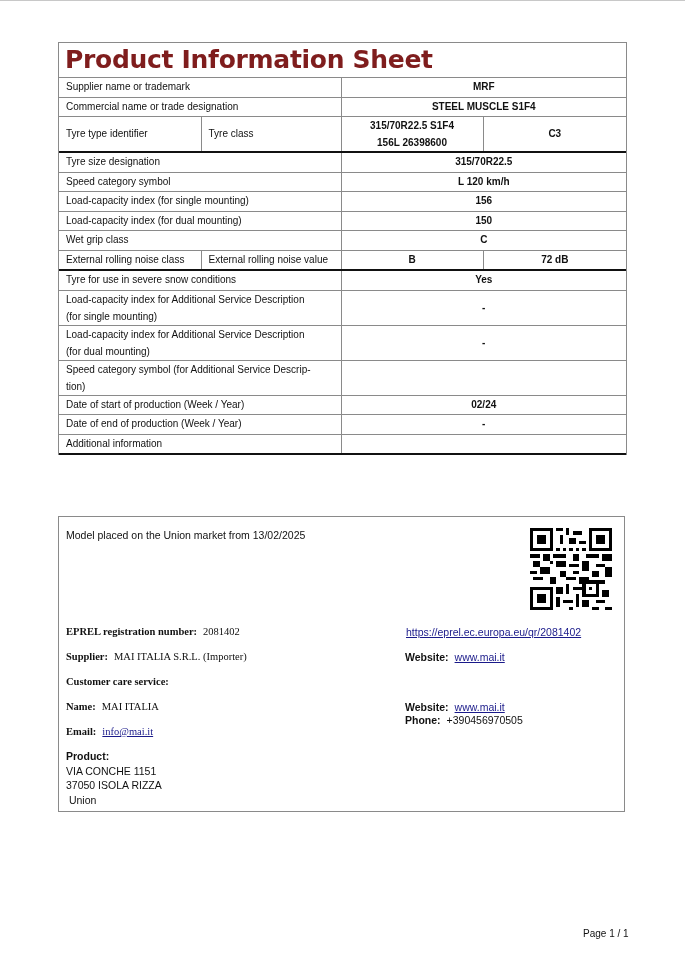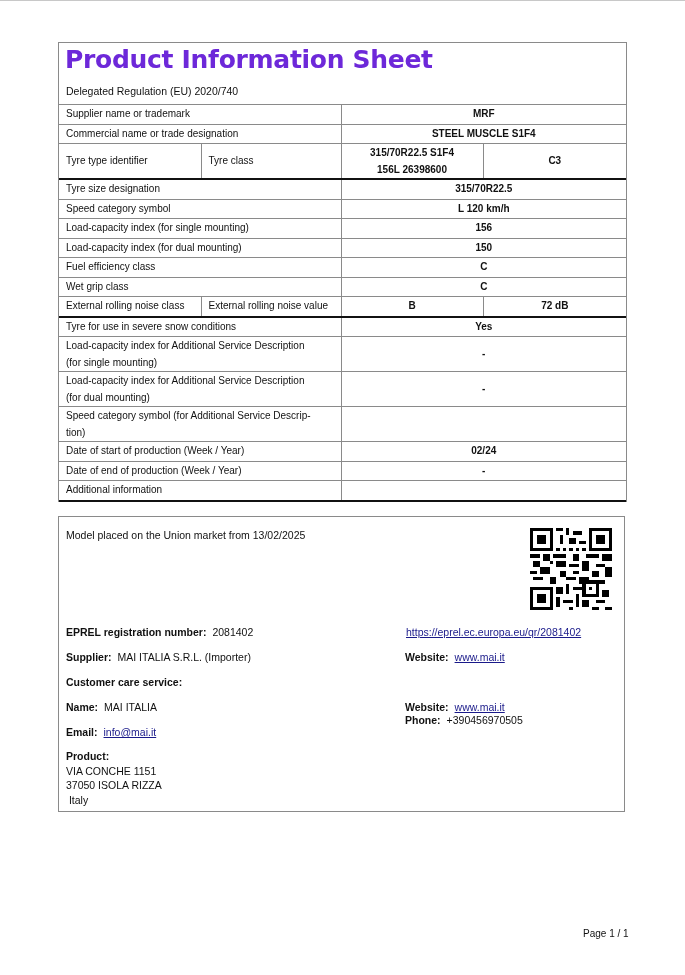--- a/index.html
+++ b/index.html
@@ -1,45 +1,44 @@
 <!DOCTYPE html>
 <html><head>
 <meta charset="utf-8">
 <style>
   html, body { margin:0; padding:0; background:#fff; }
   body { width:685px; height:975px; position:relative; font-family:"Liberation Sans", sans-serif; color:#111; overflow:hidden; }
   .topline { position:absolute; left:0; top:0; width:685px; height:1px; background:#c8c8c8; }
   .sheet { position:absolute; left:58px; top:42px; width:567px; border:1px solid #8a8a8a; border-bottom:none; }
-  .title { font-family:"DejaVu Sans", sans-serif; font-weight:bold; font-size:25px; color:#6d28d9; padding:2px 0 0 6px; height:32px; letter-spacing:-0.3px; }
+  .title { font-family:"DejaVu Sans", sans-serif; font-weight:bold; font-size:25px; color:#7f1d1d; padding:2px 0 0 6px; height:32px; letter-spacing:-0.3px; }
   .subtitle { font-size:10.5px; padding:8px 0 0 7px; height:19px; }
   table { border-collapse:collapse; width:567px; table-layout:fixed; font-size:10px; }
   td { border:1px solid #8a8a8a; padding:0 0 0 7px; height:18.5px; line-height:14px; vertical-align:middle; }
   td.v { text-align:center; font-weight:bold; padding:0;margin-left:41px; }
   tr.tall td { height:34px; }
   tr.heavy td { border-bottom:2px solid #111; }
   table tr td:first-child { border-left:none; }
   table tr td:last-child { border-right:none; }
   .box2 { position:absolute; left:58px; top:516px; width:565px; height:294px; border:1px solid #8a8a8a; font-size:10.5px; }
   .placed { position:absolute; left:7px; top:12px; }
   .qr { position:absolute; left:471px; top:11px; width:82px; height:82px; }
-  .row { position:absolute; left:7px; }
+  .row { position:absolute; left:7px;font-family:Liberation Serif, serif; }
   .rcol { position:absolute; left:346px; }
   b.lbl { font-weight:bold; margin-right:6px; }
   a.lnk { color:#1a1a8a; text-decoration:underline; }
   .addr { position:absolute; left:7px; top:232px; line-height:14.5px; }
   .page { position:absolute; left:583px; top:912px; font-size:10px;margin-top:16px; }
 </style>
 </head>
 <body>
 
 <div class="topline"></div>
 
 <div class="sheet">
   <div class="title">Product Information Sheet</div>
-  <div class="subtitle">Delegated Regulation (EU) 2020/740</div>
   <table>
     <colgroup>
         <col style="width:142px">
         <col style="width:140px">
         <col style="width:142px">
         <col style="width:143px">
       </colgroup>
     <tbody>
         <tr>
       <td colspan="2">Supplier name or trademark</td>
@@ -66,24 +65,20 @@
       <td colspan="2">Speed category symbol</td>
       <td colspan="2" class="v">L 120 km/h</td>
     </tr>
     <tr>
       <td colspan="2">Load-capacity index (for single mounting)</td>
       <td colspan="2" class="v">156</td>
     </tr>
     <tr>
       <td colspan="2">Load-capacity index (for dual mounting)</td>
       <td colspan="2" class="v">150</td>
-    </tr>
-    <tr>
-      <td colspan="2">Fuel efficiency class</td>
-      <td colspan="2" class="v">C</td>
     </tr>
     <tr>
       <td colspan="2">Wet grip class</td>
       <td colspan="2" class="v">C</td>
     </tr>
     <tr class="heavy">
       <td>External rolling noise class</td>
       <td>External rolling noise value</td>
       <td class="v">B</td>
       <td class="v">72 dB</td>
@@ -225,17 +220,17 @@
     <b class="lbl">Email:</b><a class="lnk">info@mai.it</a>
   </div>
   <div class="rcol" style="top:197px">
     <b class="lbl">Phone:</b><span>+390456970505</span>
   </div>
 
   <div class="addr">
     <div><b>Product:</b></div>
     <div>VIA CONCHE 1151</div>
     <div>37050 ISOLA RIZZA</div>
-    <div style="white-space:pre"> Italy</div>
+    <div style="white-space:pre"> Union</div>
   </div>
 </div>
 
 <div class="page">Page 1 / 1</div>
 
 </body></html>

